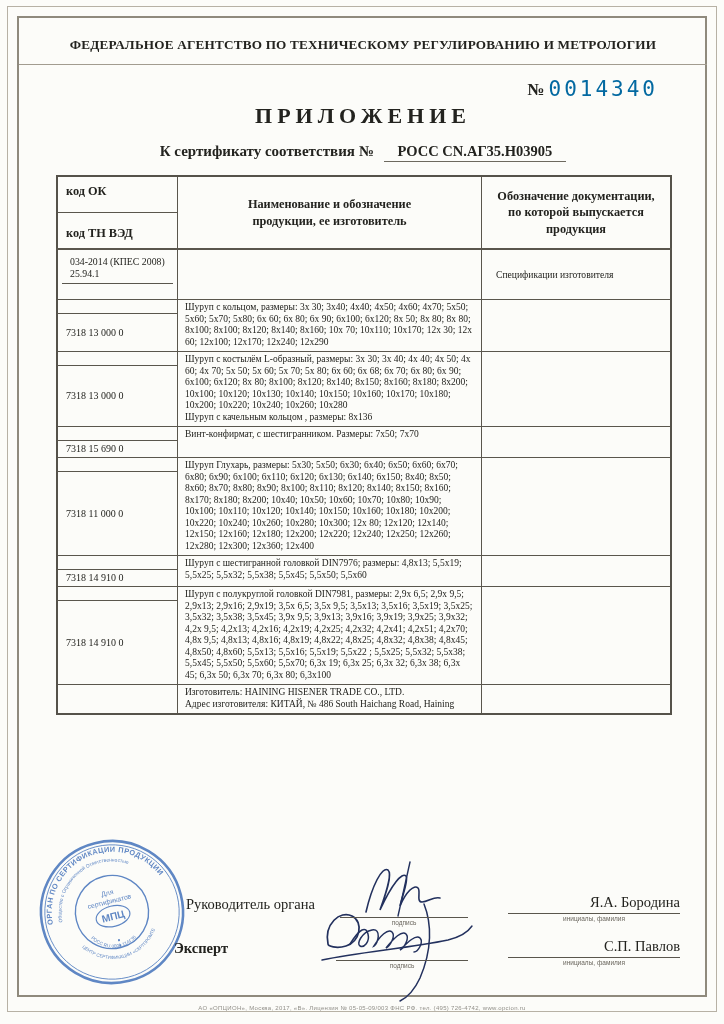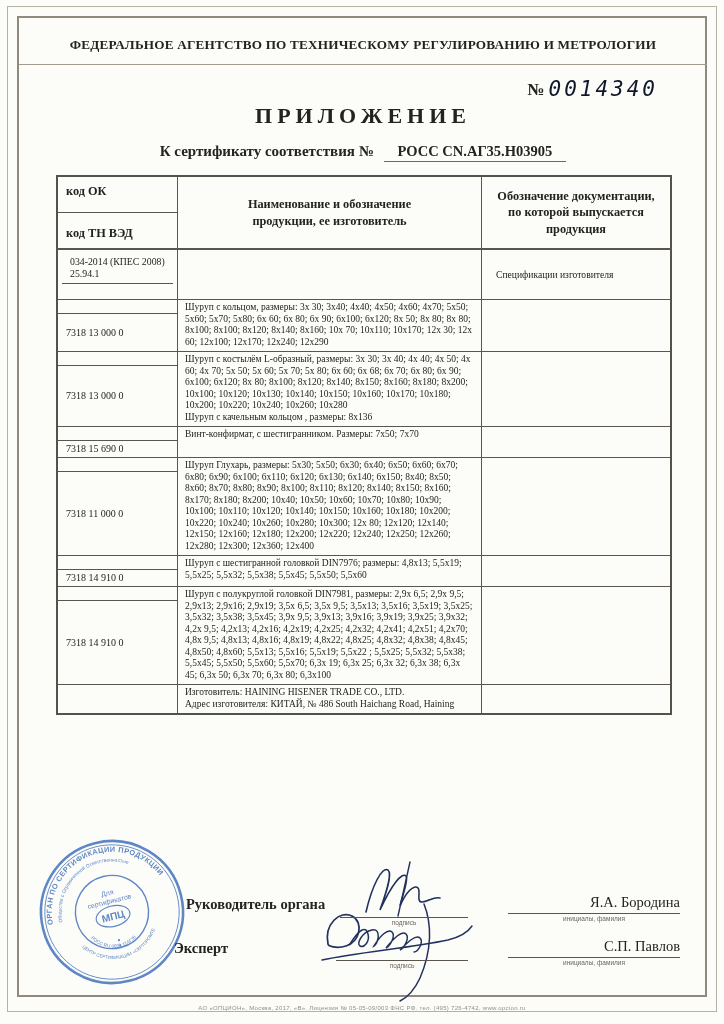--- a/index.html
+++ b/index.html
@@ -39,21 +39,21 @@
   td.c1 .spacer {position:absolute; top:0; left:-1px; right:-1px; height:13px; border-bottom:1px solid #5a564d;}
   td.c1.codetop {vertical-align:top; padding:4px;}
   td.c1.codetop .code {padding:2px 6px 3px 8px; border-bottom:1px solid #5a564d; white-space:pre-line; font-size:9.8px; line-height:1.25;}
   td.c1.codetop .blank {height:11px;}
   td.desc {font-size:9.5px; line-height:1.21; padding:2px 7px 3px 7px; vertical-align:top; white-space:pre-line;}
   td.doc {font-size:9.6px; padding:6px 8px 6px 14px; vertical-align:middle;}
   tr.r0 td.desc {height:32px;}
 
   .sig-area {position:absolute; left:0; top:820px; width:724px; height:185px;}
   .stamp {position:absolute; left:26px; top:6px; width:172px; height:172px; color:#4a77bd;}
-  .role1 {position:absolute; left:186px; top:76px; font-weight:bold; font-size:14.5px;}
+  .role1 {position:absolute; left:186px; top:76px; font-weight:normal; font-size:14.5px;}
   .role2 {position:absolute; left:174px; top:120px; font-weight:bold; font-size:14.5px;}
   .sigline {position:absolute; border-top:1.1px solid #5a564d;}
   .sigline .cap {display:block; text-align:center; font-size:6.5px; color:#6b675f; padding-top:1px; font-family:"Liberation Sans",sans-serif;}
   .sl1 {left:340px; top:97px; width:128px;}
   .sl2 {left:336px; top:140px; width:132px;}
   .namebox {position:absolute; width:172px; text-align:center;}
   .namebox .nm {font-size:14.5px; border-bottom:1.1px solid #5a564d; padding-bottom:2px;text-align:right;}
   .namebox .cap {display:block; text-align:center; font-size:6.5px; color:#6b675f; padding-top:1px; font-family:"Liberation Sans",sans-serif;}
   .nb1 {left:508px; top:74px;}
   .nb2 {left:508px; top:118px;}
@@ -69,21 +69,21 @@
 <div class="page">
   <div class="border-outer"></div>
   <div class="border-inner"></div>
 
   <div class="content">
     <div class="agency">ФЕДЕРАЛЬНОЕ АГЕНТСТВО ПО ТЕХНИЧЕСКОМУ РЕГУЛИРОВАНИЮ И МЕТРОЛОГИИ</div>
     <div class="header-rule"></div>
 
     <div class="number-row">
       <span>№</span>
-      <span class="serial" style="color: #0f172a; font-style: italic;">0014340</span>
+      <span class="serial" style="color: #0369a1;">0014340</span>
     </div>
 
     <div class="doc-title">ПРИЛОЖЕНИЕ</div>
 
     <div class="cert-line">
       <span>К сертификату соответствия №</span>
       <span class="val">РОСС CN.АГ35.Н03905</span>
     </div>
 
 

